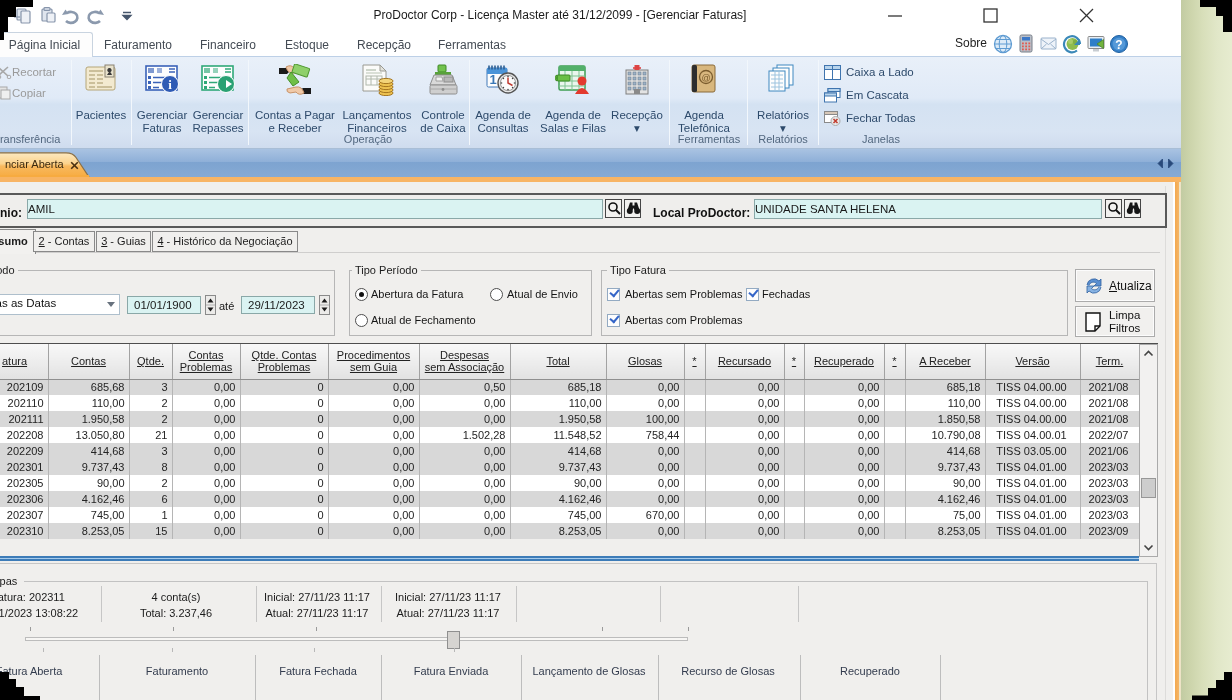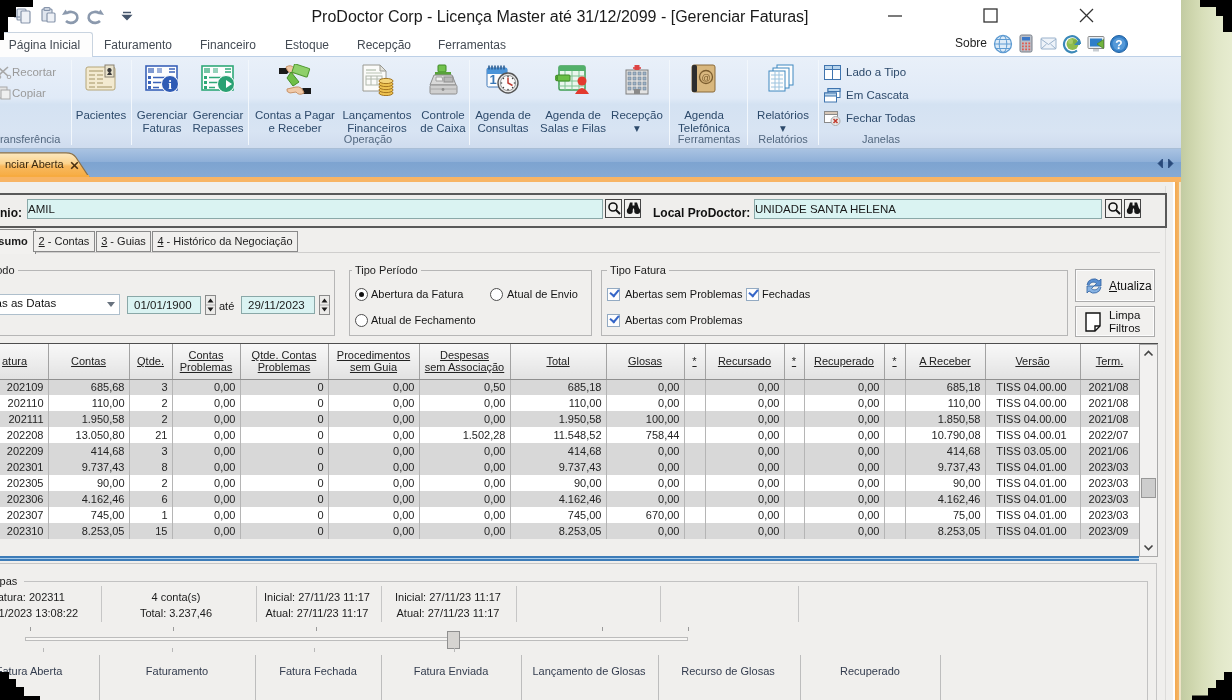--- a/index.html
+++ b/index.html
@@ -5,21 +5,21 @@
 body{font-family:"Liberation Sans",sans-serif;}
 #stage{position:relative;width:1232px;height:700px;background:#000;}
 #round{position:absolute;left:0;top:0;width:1232px;height:700px;overflow:hidden;
 background:#000;}
 #desk{position:absolute;left:1181px;top:0;width:51px;height:700px;
  background:linear-gradient(to right,#c2cba2 0px,#cdd5ac 10px,#d8dfba 22px,#e1e7c8 36px,#e7ecd0 51px);}
 #win{position:absolute;left:0;top:0;width:1181px;height:700px;background:#f0efed;}
 .abs{position:absolute;}
 
 #titlebar{position:absolute;left:0;top:0;width:1181px;height:30px;background:#ffffff;}
-#title{position:absolute;left:0;top:8px;width:1120px;text-align:center;font-size:16px;color:#1a1a1a;}
+#title{position:absolute;left:0;top:8px;width:1120px;text-align:center;font-size:12px;color:#1a1a1a;}
 
 #tabrow{position:absolute;left:0;top:30px;width:1181px;height:27px;background:#ffffff;border-bottom:1px solid #bdd0e7;}
 .rtab{position:absolute;top:4px;height:23px;line-height:22px;font-size:12px;color:#444b54;text-align:center;}
 #tab-active{position:absolute;left:-8px;top:2px;width:101px;height:25px;background:#fdfdfd;
  border:1px solid #c9d4e0;border-bottom:none;border-radius:3px 3px 0 0;}
 
 #ribbon{position:absolute;left:0;top:57px;width:1181px;height:92px;
  background:linear-gradient(#e9f0f9 0%,#e0eaf7 45%,#d4e2f2 52%,#d8e4f3 82%,#cfdceE 100%);border-bottom:1px solid #a9bed6;}
 .rdiv{position:absolute;top:3px;height:85px;width:1px;background:#c0cfe0;border-right:1px solid #f2f7fc;}
 .rbtn{position:absolute;top:0;height:92px;}
@@ -398,21 +398,21 @@
             <div class="rlab">Relatórios<br>▾</div>
           </div>
 <div class="jrow" style="top:8px">
             <div style="float:left;margin-right:5px">
               <svg width="17" height="15" viewBox="0 0 17 15">
                 <rect x="0.5" y="0.5" width="16" height="14" fill="#fff" stroke="#3f74ae"></rect>
                 <rect x="0.5" y="0.5" width="16" height="4" fill="#b8d4ec" stroke="#3f74ae"></rect>
                 <line x1="8.5" y1="0.5" x2="8.5" y2="14.5" stroke="#3f74ae"></line>
               </svg>
             </div>
-            <div style="float:left;line-height:15px">Lado a Tipo</div>
+            <div style="float:left;line-height:15px">Caixa a Lado</div>
           </div>
 <div class="jrow" style="top:31px">
             <div style="float:left;margin-right:5px">
               <svg width="17" height="15" viewBox="0 0 17 15">
                 <rect x="4" y="0.5" width="12" height="9" fill="#fff" stroke="#3f74ae"></rect>
                 <rect x="4" y="0.5" width="12" height="3" fill="#b8d4ec" stroke="#3f74ae"></rect>
                 <rect x="0.5" y="5" width="12" height="9" fill="#fff" stroke="#3f74ae"></rect>
                 <rect x="0.5" y="5" width="12" height="3" fill="#b8d4ec" stroke="#3f74ae"></rect>
               </svg>
             </div>

